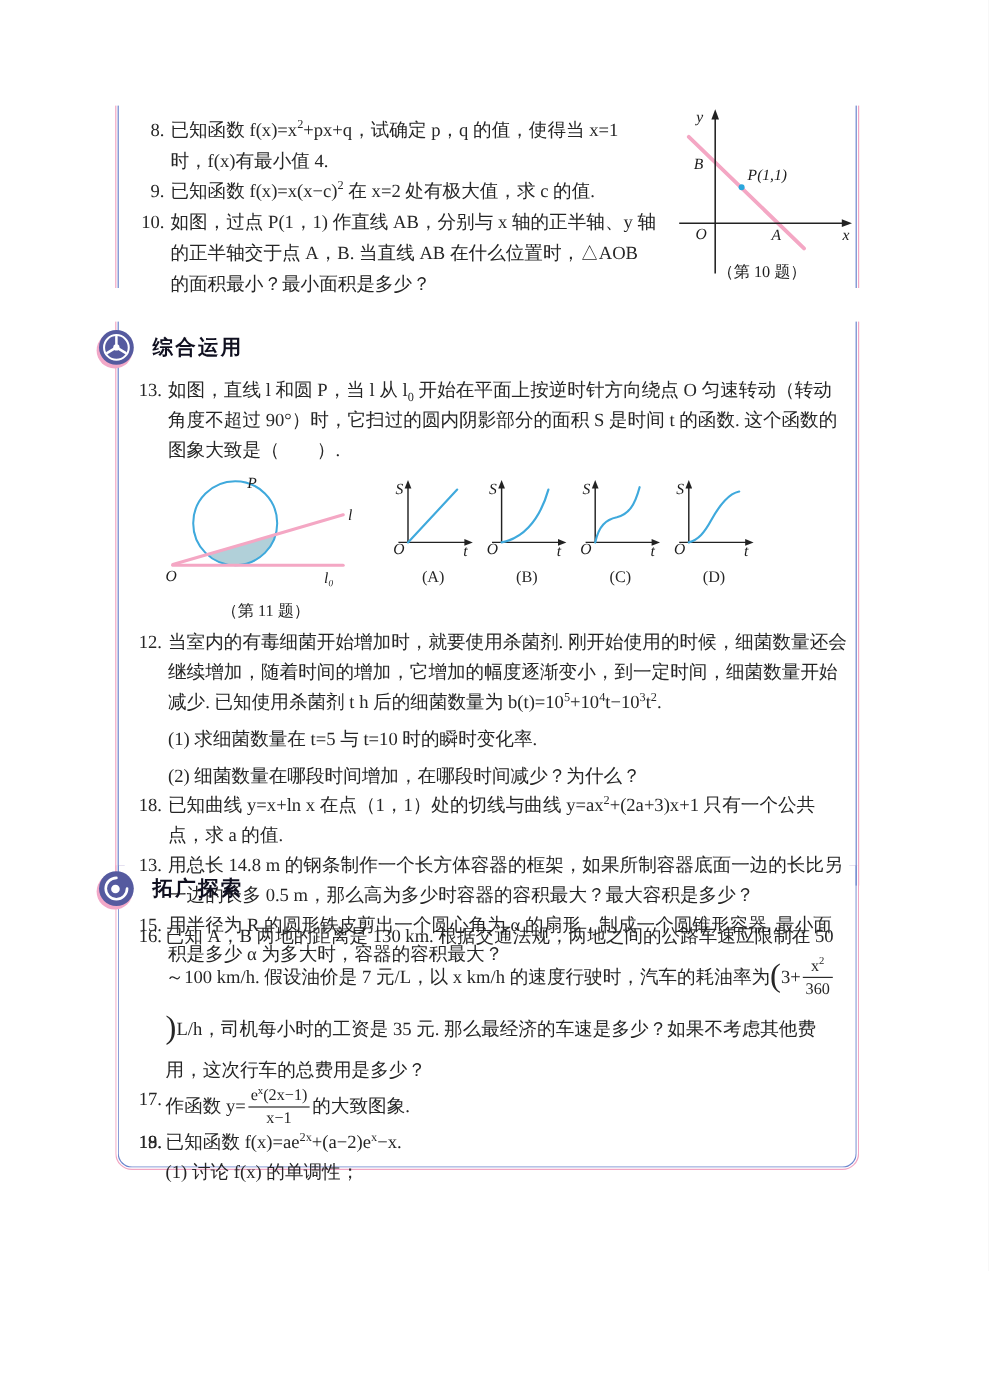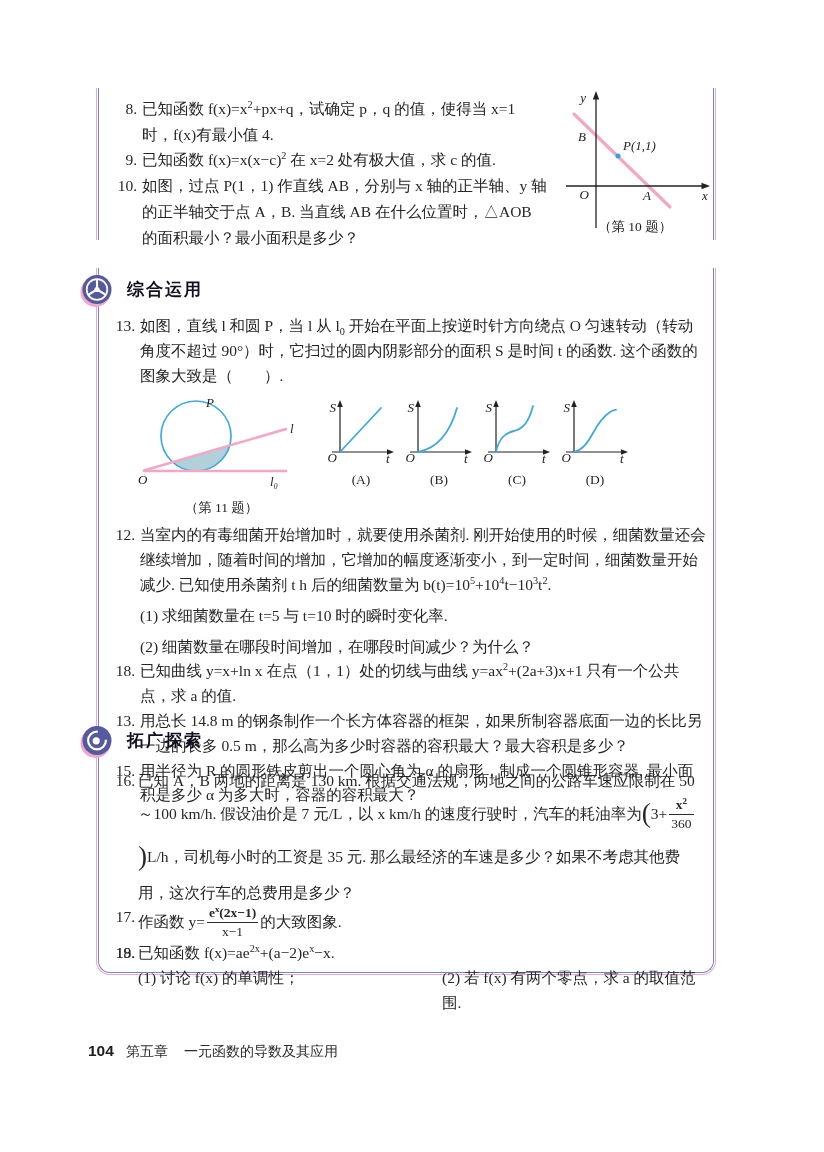--- a/index.html
+++ b/index.html
@@ -28,21 +28,21 @@
   .qnum{position:absolute; left:0; top:0; width:25px; text-align:right;}
   .qsub{margin-top:6px;}
   .subrow{display:flex;}
   .subrow .s1{width:312px;}
   sup{font-size:66%; line-height:0;}
   sub{font-size:66%; line-height:0;}
   
   .frac{display:inline-flex; flex-direction:column; text-align:center; vertical-align:middle;
         font-size:13.5px; line-height:1.3; margin:0 2px; position:relative; top:-1px;}
   .fden{border-top:1.2px solid #2b2b2b; padding:0 2px;}
-  .fnum{padding:0 2px;font-weight:bold;}
+  .fnum{padding:0 2px;}
   .bigp{font-size:175%; vertical-align:middle; position:relative; top:-2px; font-weight:400;}
   
   .sec1 .sec-content{padding:8px 10px 0 16px;}
   .sec1-text{width:438px;}
   .fig10{position:absolute; right:2px; top:-2px; width:158px; text-align:center;}
   
   .sec2 .sec-content{padding:46px 8px 0 14px;}
   .sec2 .q{line-height:1.6;}
   .figrow{display:flex; align-items:flex-start; margin:8px 0 6px 24px;}
   .figblock{width:175px; text-align:center;}
@@ -242,25 +242,19 @@
             <span class="fden">x−1</span>
           </span><span>的大致图象.</span>
       </div>
       <div class="q">
         <span class="qnum">18.</span>
       </div>
       <div class="q">
         <span class="qnum">19.</span><span>已知函数 f(x)=ae<sup>2x</sup>+(a−2)e<sup>x</sup>−x.</span>
         <div class="subrow">
           <div class="s1">(1) 讨论 f(x) 的单调性；</div>
-          <div class="s2">(2) 若 f(x) 有两个零点，求 a 的取值范围.</div>
         </div>
       </div>
     </div>
   </div>
 
-  <div class="footer">
-    <span class="pnum">104</span>
-    <span class="chap">第五章</span>
-    <span class="title">一元函数的导数及其应用</span>
-  </div>
 
 </div>
 
 </body></html>

